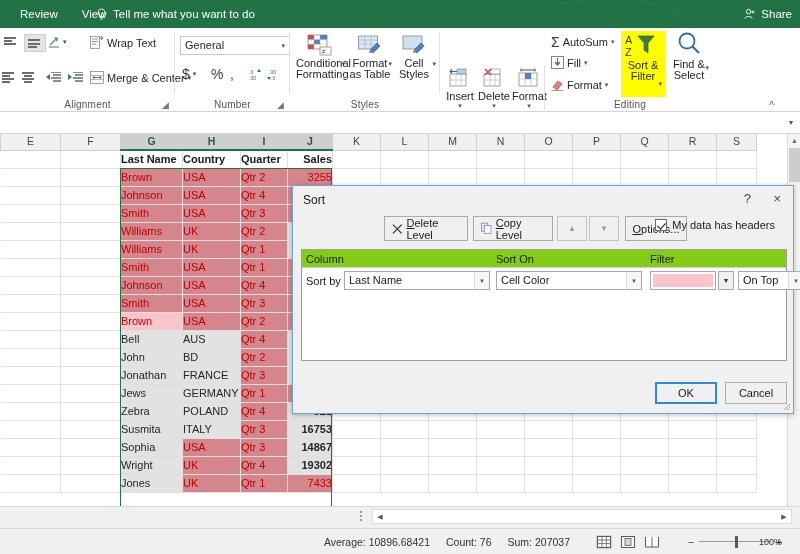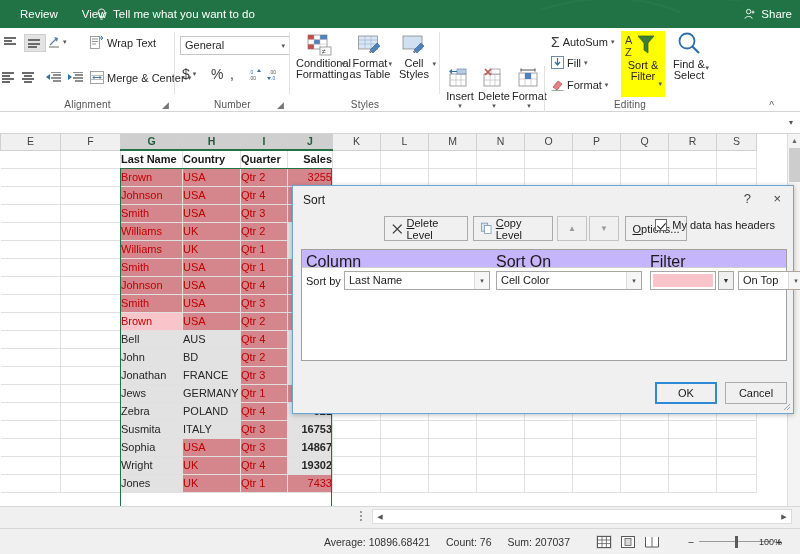--- a/index.html
+++ b/index.html
@@ -162,22 +162,22 @@
     display:flex; align-items:center; gap:4px; padding:0 7px; cursor:default;
   }
   .tbtn.disabled { color:#9a9a9a; background:#f0f0f0; border-color:#c3c3c3; }
   .tbtn u { text-decoration:underline; }
 
   .lvltable {
     position:absolute; left:8px; top:63px; width:486px; height:112px;
     background:#ffffff; border:1px solid #a0a0a0;
   }
   .lvlhdr {
-    height:18px; background:#c4b5fd; border-bottom:1px solid #cfcfcf;
-    position:relative; font-size:16px; color:#1a1a1a;text-align:center;
+    height:18px; background:#84cc16; border-bottom:1px solid #cfcfcf;
+    position:relative; font-size:11px; color:#1a1a1a;text-align:center;
   }
   .lvlhdr span { position:absolute; top:3px; }
   .lvlrow { position:relative; height:26px; }
   .lvlrow .lbl { position:absolute; left:4px; top:7px; font-size:11px; color:#1a1a1a; }
   .combo {
     position:absolute; top:3px; height:19px; background:#fff;
     border:1px solid #a8a8a8; font-size:11px; color:#1a1a1a;
     line-height:17px; padding-left:4px; overflow:hidden;
   }
   .combo .cc {

